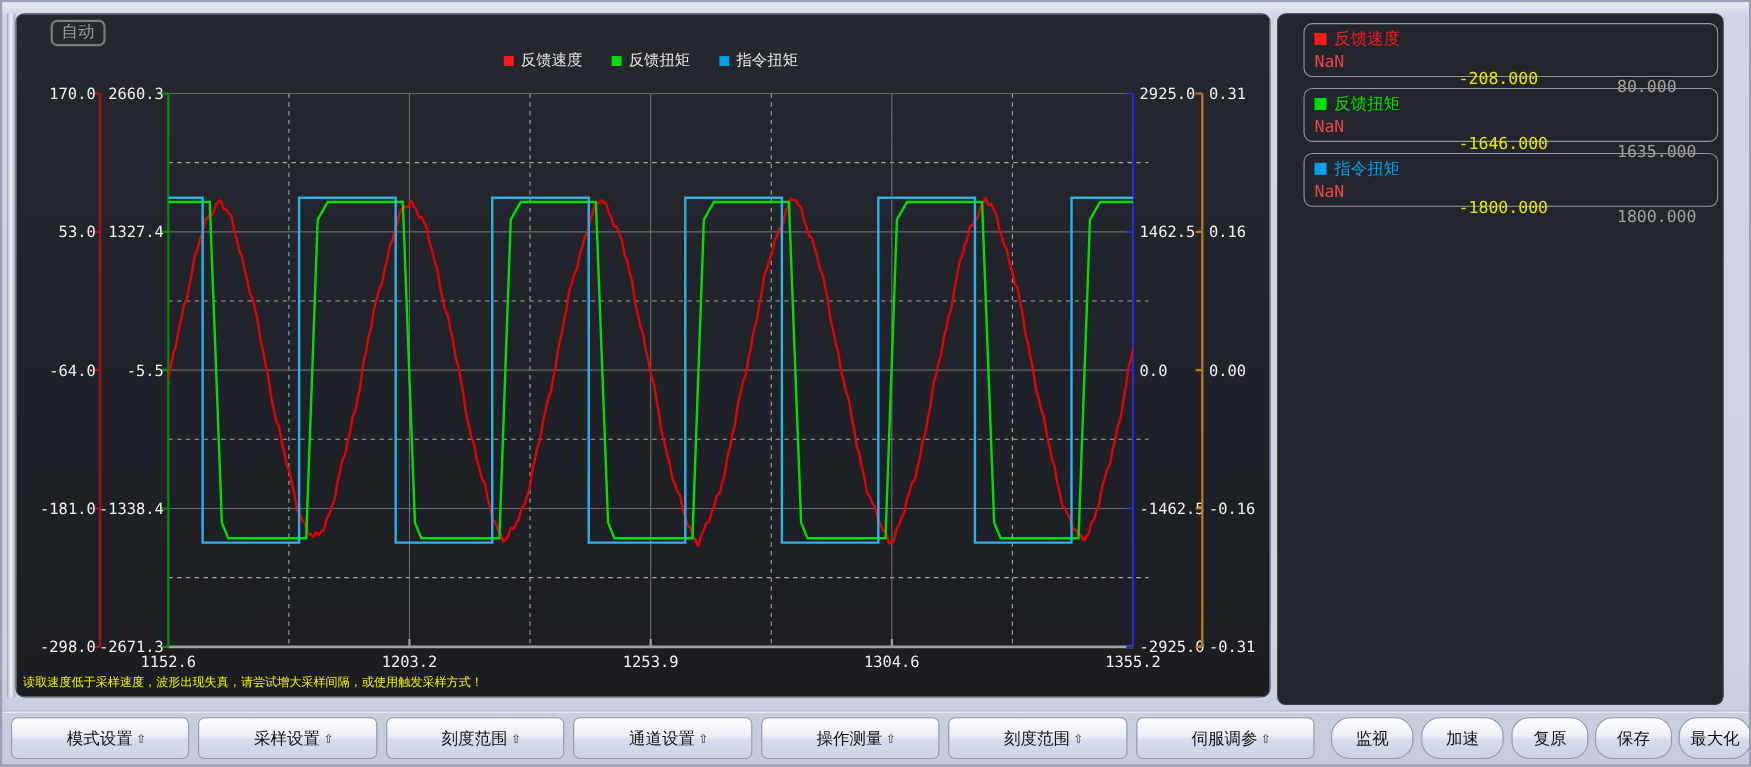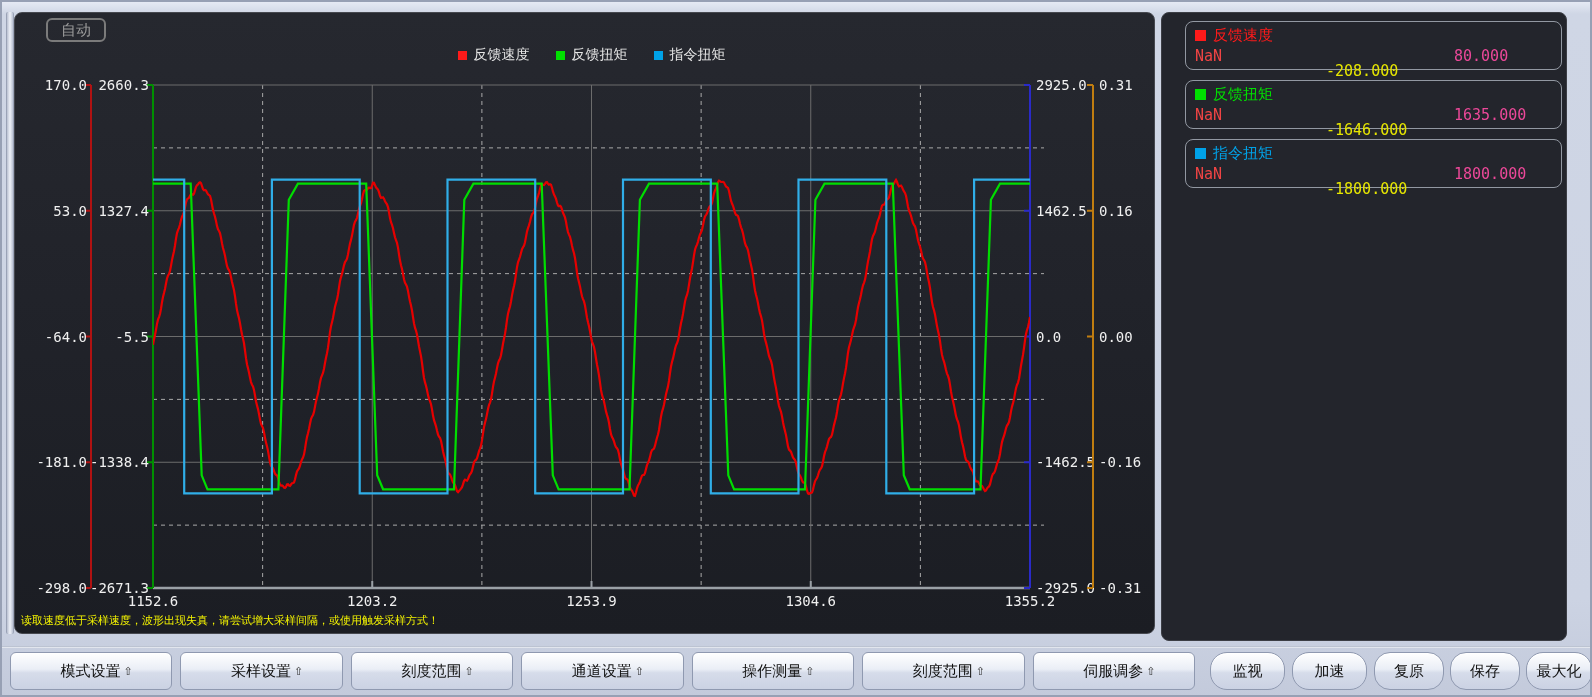--- a/index.html
+++ b/index.html
@@ -15,21 +15,21 @@
     background:linear-gradient(90deg,#b9c0d1,#eef1f8,#b9c0d1);
     border-left:1px solid #9aa2b6;border-right:1px solid #9aa2b6;border-radius:2px;
   }
   
   .chart-panel{
     position:absolute;left:12px;top:10px;width:1141px;height:622px;
     background:linear-gradient(180deg,#26282f 0%,#202229 55%,#1b1d23 100%);
     border:1px solid #46484f;border-radius:8px;box-sizing:border-box;
   }
   .auto-btn{
-    position:absolute;left:31px;top:5px;width:60px;height:24px;
+    position:absolute;left:31px;top:5px;width:50px;height:24px;
     background:transparent;border:2px solid #7b7b7b;border-radius:6px;
     color:#9c9c9c;font-size:15px;line-height:20px;text-align:center;
     font-family:Liberation Serif, serif;padding:0;cursor:pointer;
   }
   .legend{
     position:absolute;left:138px;top:33px;width:877px;
     display:flex;justify-content:center;align-items:center;gap:26px;
   }
   .legend-item{display:flex;align-items:center;gap:7px;color:#e6e6e6;font-size:14px;}
   .legend-swatch{width:9px;height:9px;display:inline-block;}
@@ -44,21 +44,21 @@
   }
   .channel-card{
     position:absolute;left:23px;width:377px;height:49px;
     border:1px solid #9298a2;border-radius:8px;box-sizing:border-box;
   }
   .card-title{position:absolute;left:9px;top:4px;display:flex;align-items:center;gap:7px;font-size:15px;}
   .card-swatch{width:11px;height:11px;display:inline-block;}
   .card-values{position:absolute;left:0;top:25px;width:100%;height:20px;font-family:"DejaVu Sans Mono",monospace;font-size:15px;}
   .val-now{position:absolute;left:9px;color:#ef4444;}
   .val-min{position:absolute;left:140px;color:#e6e600;margin-top:15px;}
-  .val-max{position:absolute;left:268px;color:#ec4899;}
+  .val-max{position:absolute;left:284px;color:#a3a3a3;margin-top:23px;}
   
   .ridge{position:absolute;left:0;top:644px;width:1592px;height:2px;
     background:linear-gradient(180deg,#aab2c4 0%,#f5f7fc 100%);}
   
   .menu-bar{
     position:absolute;left:8px;top:650px;width:1185px;height:38px;
     display:flex;gap:8px;
   }
   .btn{
     background:linear-gradient(180deg,#ffffff 0%,#eaeef6 45%,#d6dcea 55%,#cbd2e3 100%);

